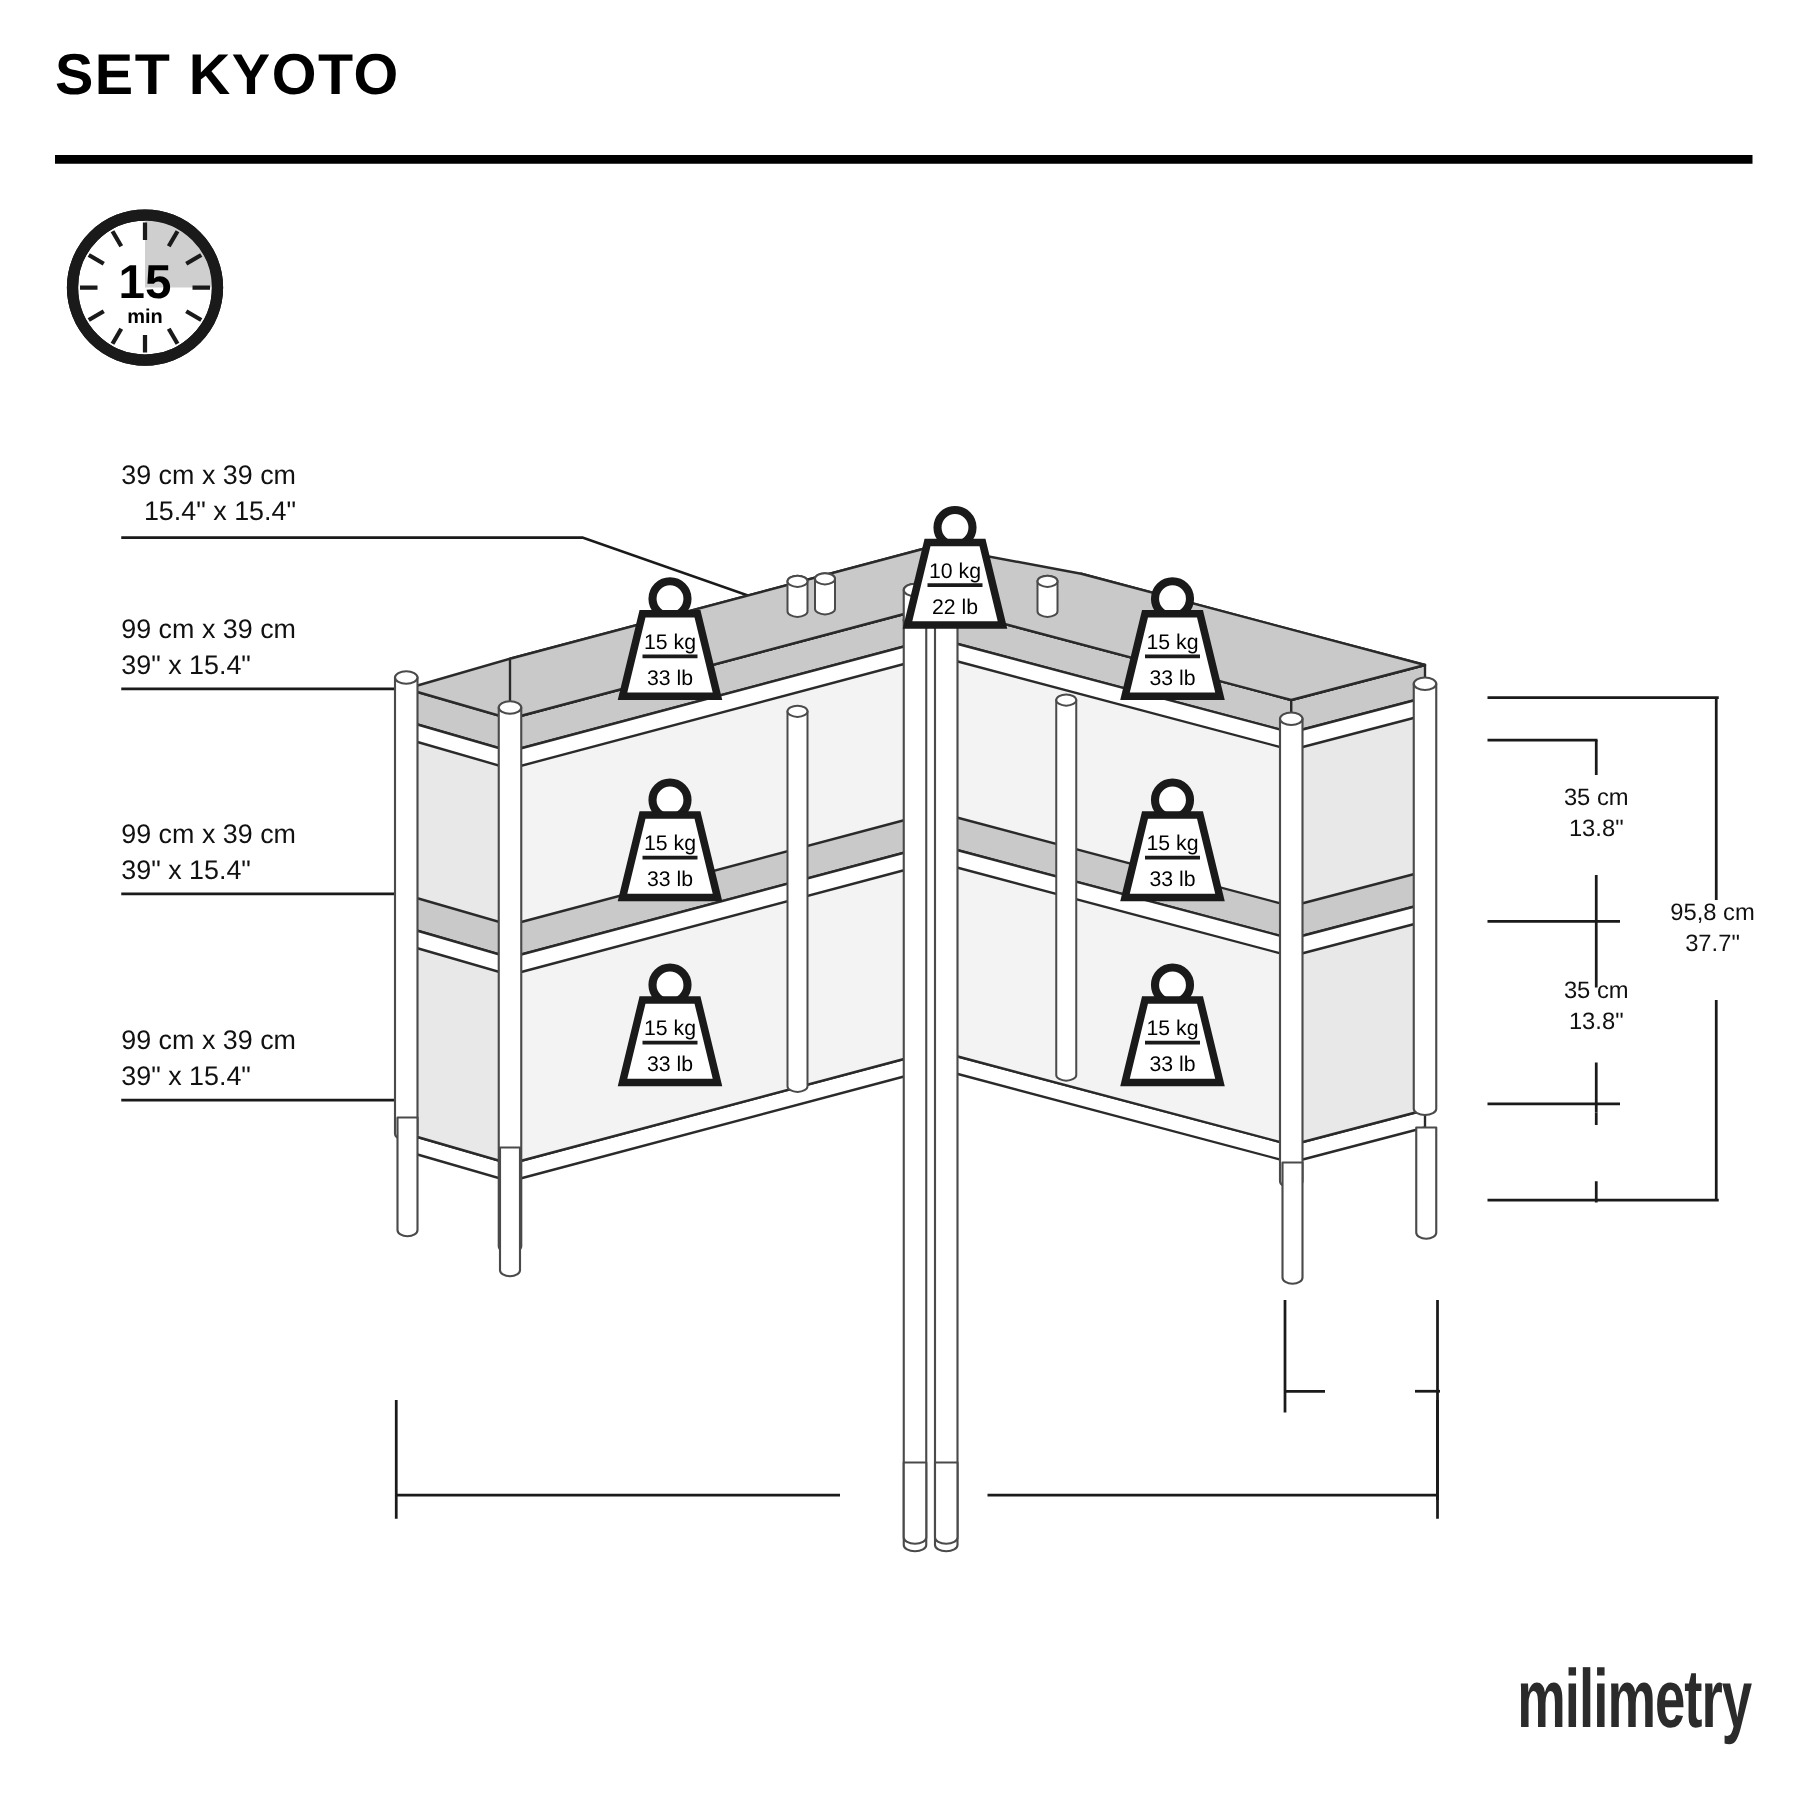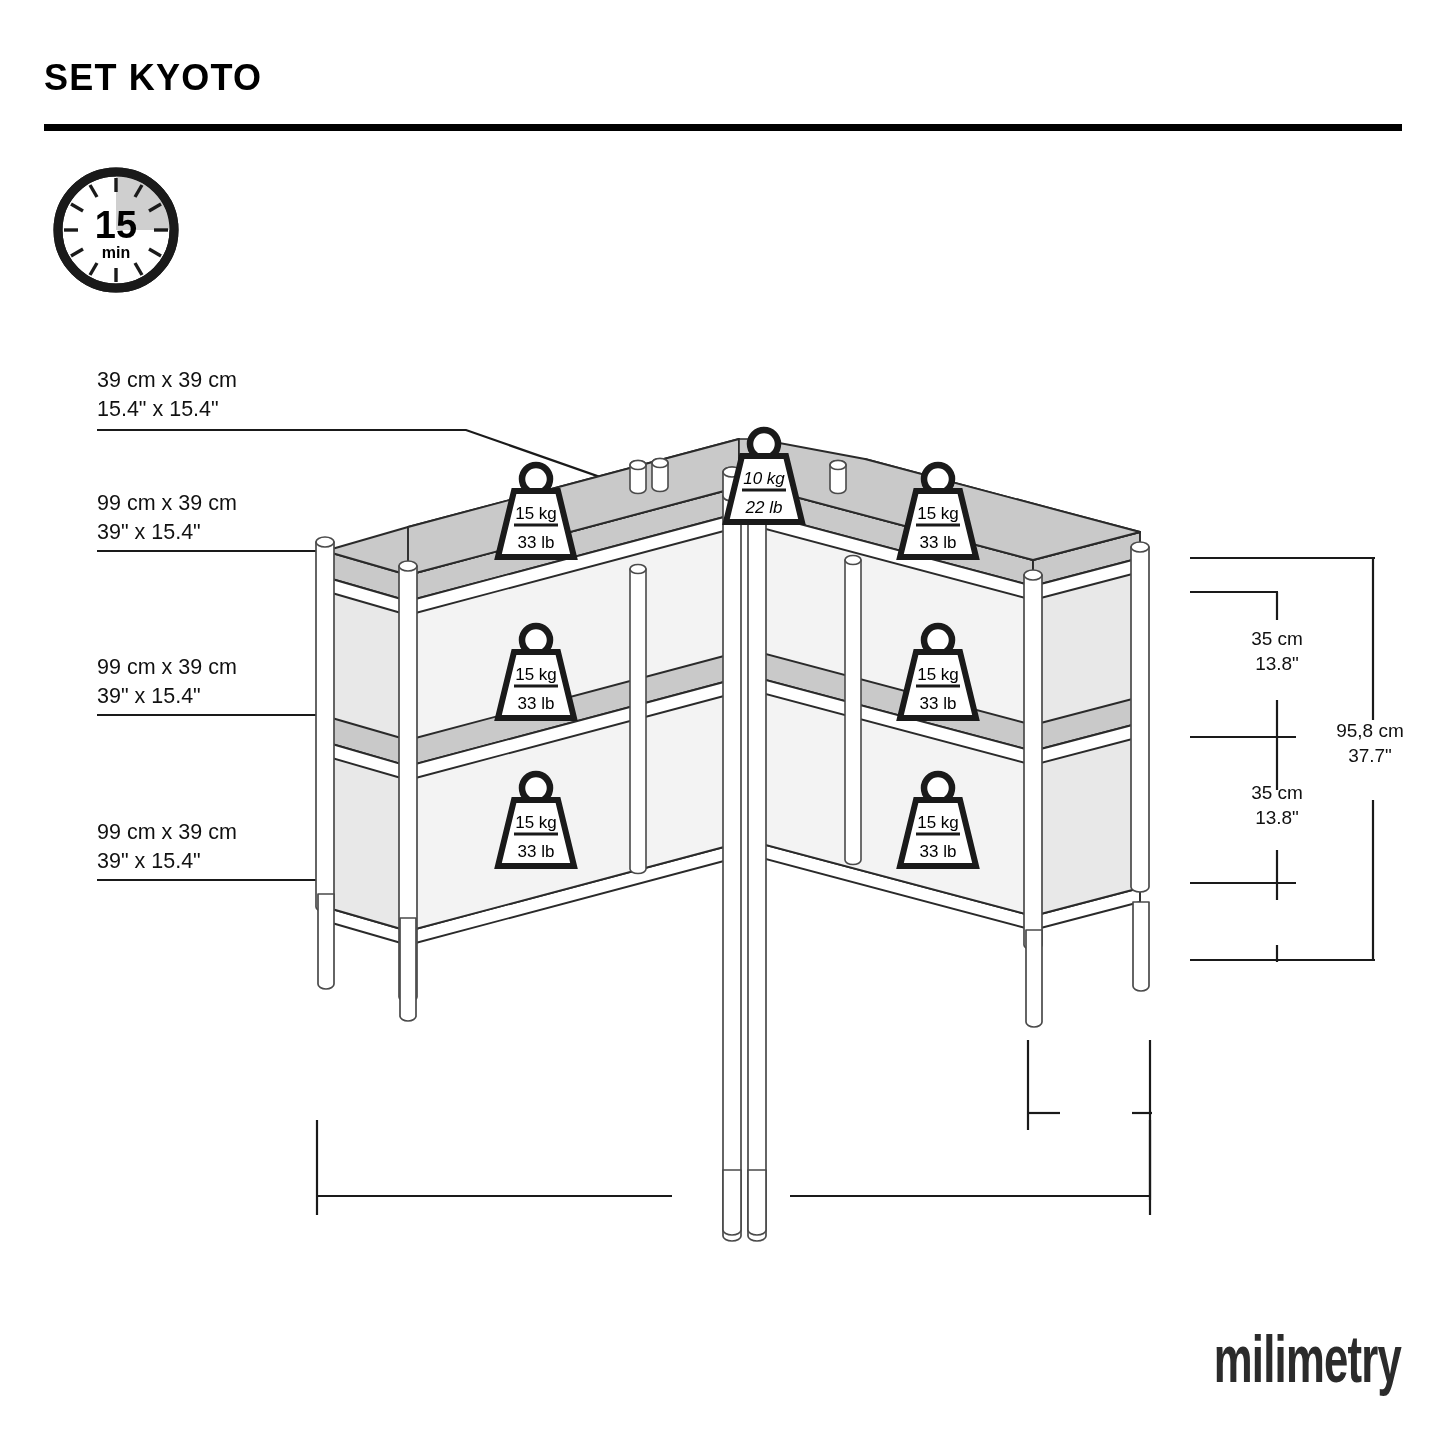--- a/index.html
+++ b/index.html
@@ -12,25 +12,24 @@
     font-family: "Liberation Sans", sans-serif;
     color: #000000;
     overflow: hidden;
   }
   .sheet { position: absolute; inset: 0; }
 
   
   #page-title {
     position: absolute;
     left: 44px; top: 36px;
-    font-size: 36px;
+    font-size: 46px;
     font-weight: bold;
     letter-spacing: 1.2px;
     line-height: 1;
-    margin-top: 24px;
   }
   #title-rule {
     position: absolute;
     left: 44px; top: 124px;
     width: 1358px; height: 7px;
     background: #000;
   }
 
   
   #clock-badge {
@@ -146,21 +145,21 @@
       <path d="M97 880 L459 880"></path>
     </g>
     <g fill="#1a1a1a">
       <circle cx="700" cy="512" r="7.5"></circle>
       <circle cx="459" cy="551" r="7.5"></circle>
       <circle cx="459" cy="715" r="7.5"></circle>
       <circle cx="459" cy="880" r="7.5"></circle>
     </g>
   </svg>
 
-  <div class="callout" style="left:97px; top:366px;">
+  <div class="callout" style="left:97px; top:366px;text-align:right;">
     <span>39 cm x 39 cm</span>
     <span class="l2">15.4" x 15.4"</span>
   </div>
 
   <div class="callout" style="left:97px; top:489px;">
     <span>99 cm x 39 cm</span>
     <span class="l2">39" x 15.4"</span>
   </div>
 
   <div class="callout" style="left:97px; top:653px;">
@@ -312,21 +311,21 @@
         <g>
           <circle cx="52" cy="20" r="14" fill="#ffffff" stroke="#1a1a1a" stroke-width="6.5"></circle>
           <path d="M30 32 L74 32 L90 98 L14 98 Z" fill="#ffffff" stroke="#1a1a1a" stroke-width="6"></path>
           <line x1="30" y1="66" x2="74" y2="66" stroke="#1a1a1a" stroke-width="3"></line>
         </g>
         <text class="wt-top" x="52" y="60" text-anchor="middle">15 kg</text>
         <text class="wt-bot" x="52" y="89" text-anchor="middle">33 lb</text>
       </svg>
     </div>
 
-    <div class="weight-badge" style="left:712px; top:424px;font-style:italic;">
+    <div class="weight-badge" style="left:712px; top:402px;">
       <svg width="104" height="104" viewBox="0 0 104 104">
         <g>
           <circle cx="52" cy="20" r="14" fill="#ffffff" stroke="#1a1a1a" stroke-width="6.5"></circle>
           <path d="M30 32 L74 32 L90 98 L14 98 Z" fill="#ffffff" stroke="#1a1a1a" stroke-width="6"></path>
           <line x1="30" y1="66" x2="74" y2="66" stroke="#1a1a1a" stroke-width="3"></line>
         </g>
         <text class="wt-top" x="52" y="60" text-anchor="middle">10 kg</text>
         <text class="wt-bot" x="52" y="89" text-anchor="middle">22 lb</text>
       </svg>
     </div>

